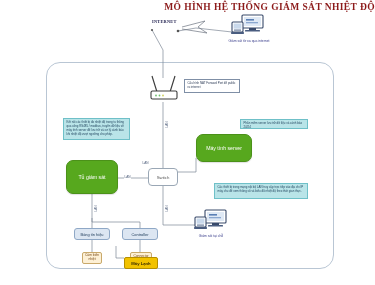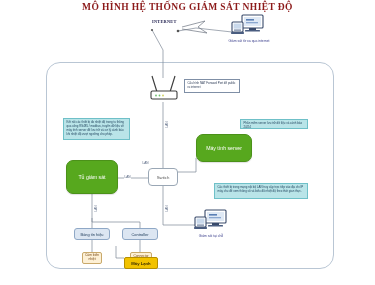--- a/index.html
+++ b/index.html
@@ -5,21 +5,21 @@
   html,body{margin:0;padding:0;background:#ffffff;}
   body{
     width:375px;height:285px;position:relative;overflow:hidden;
     font-family:"Liberation Sans", sans-serif;
     color:#333;
   }
   #stage{position:absolute;left:0;top:0;width:375px;height:285px;background:#fff;}
 
   
   .title{
-    position:absolute;left:0;top:2px;width:375px;text-align:center;
+    position:absolute;left:0;top:2px;width:375px;text-align:right;
     font-family:"Liberation Serif", serif;
     font-weight:bold;font-size:9.5px;letter-spacing:.4px;
     color:#8c1a1a;
   }
 
   
   .site-boundary{
     position:absolute;left:46px;top:62px;width:286px;height:205px;
     border:1px solid #b9c6d4;border-radius:14px;background:transparent;
   }

